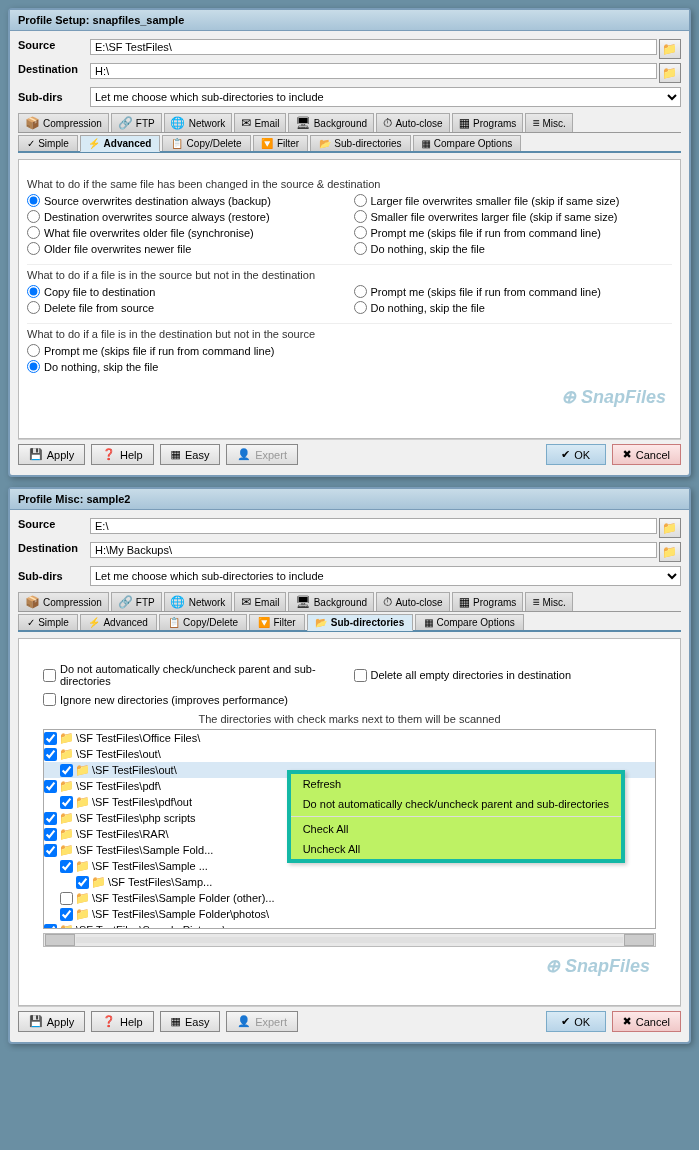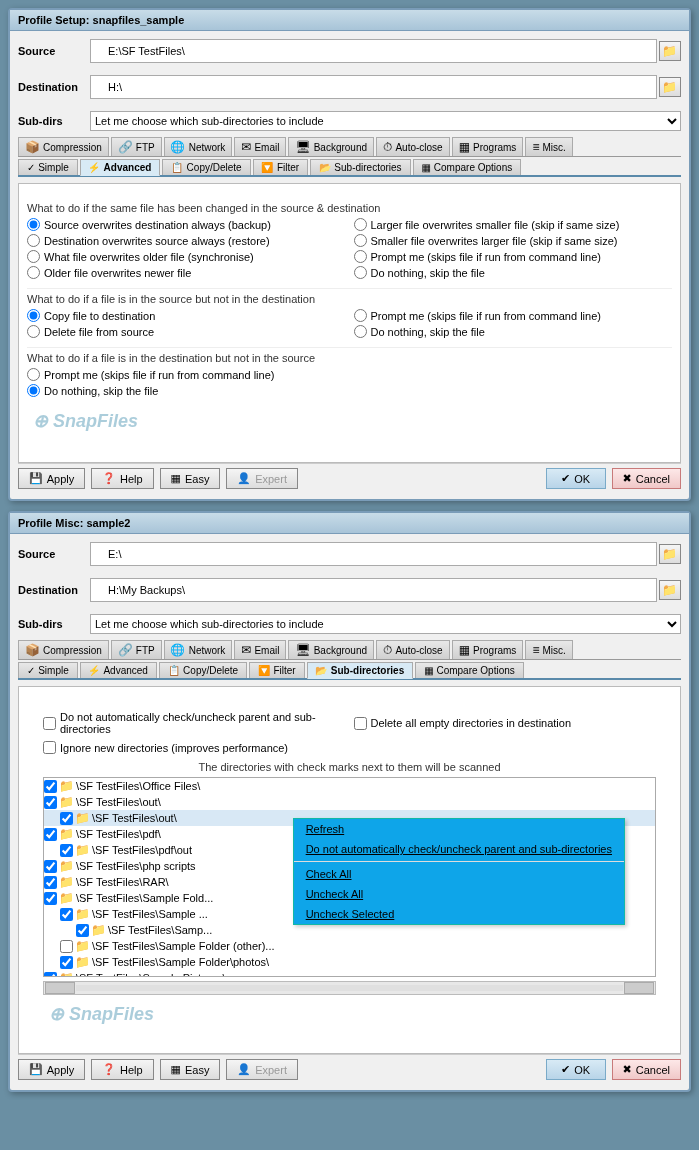--- a/index.html
+++ b/index.html
@@ -28,36 +28,36 @@
       font-size: 11px;
       border-bottom: 1px solid #7a9cb8;
     }
 
     .window-content {
       padding: 8px;
     }
 
     .field-row {
       display: flex;
-      align-items: center;
-      margin-bottom: 12px;
+      align-items: flex-start;
+      margin-bottom: 4px;
     }
 
     .field-label {
       font-weight: bold;
       width: 72px;
       font-size: 11px;
     }
 
     .field-input {
       flex: 1;
-      height: 24px;
+      height: 16px;
       border: 1px solid #aaa;
       background: white;
-      padding: 1px 17px;
+      padding: 1px 4px;
       font-size: 11px;
     }
 
     .browse-btn {
       width: 22px;
       height: 20px;
       border: 1px solid #888;
       background: linear-gradient(to bottom, #f5f5f5, #ddd);
       cursor: pointer;
       display: flex;
@@ -154,20 +154,21 @@
     }
 
     .section-title {
       font-size: 11px;
       color: #333;
       margin: 6px 0 4px 0;
       padding-top: 4px;
     }
 
     .watermark {
+      text-align: right;
       color: #bbd4e0;
       font-size: 16px;
       font-style: italic;
       font-weight: bold;
       padding: 4px 6px;
       opacity: 0.7;
     }
 
     .bottom-bar {
       display: flex;
@@ -239,26 +240,25 @@
 
     .folder-icon {
       color: #d4a020;
       font-size: 12px;
     }
 
     .context-menu {
       position: absolute;
       right: 30px;
       top: 40px;
-      background: #0ea5e9;
-      border: 1px solid #14b8a6;
+      background: #bef264;
+      border: 4px solid #14b8a6;
       box-shadow: 2px 2px 4px rgba(0,0,0,0.2);
       z-index: 10;
       min-width: 200px;
-      text-decoration: underline;
     }
 
     .context-item {
       padding: 4px 12px;
       cursor: pointer;
       font-size: 11px;
     }
 
     .context-divider {
       height: 1px;
@@ -648,21 +648,20 @@
           <span class="folder-icon">📁</span>
           <span>\SF TestFiles\Sample Pictures\</span>
         </div>
 
         <div class="context-menu">
           <div class="context-item">Refresh</div>
           <div class="context-item">Do not automatically check/uncheck parent and sub-directories</div>
           <div class="context-divider"></div>
           <div class="context-item">Check All</div>
           <div class="context-item">Uncheck All</div>
-          <div class="context-item">Uncheck Selected</div>
         </div>
       </div>
 
       <div style="display:flex; align-items:center; border:1px solid #bbb; height:14px; background:#e8e8e8; margin-bottom:4px;">
         <div style="width:30px; height:12px; background:#ccc; border:1px solid #aaa; margin:0 1px;"></div>
         <div style="flex:1; height:6px; background:#e0e0e0;"></div>
         <div style="width:30px; height:12px; background:#ccc; border:1px solid #aaa; margin:0 1px;"></div>
       </div>
 
       <div class="watermark">

